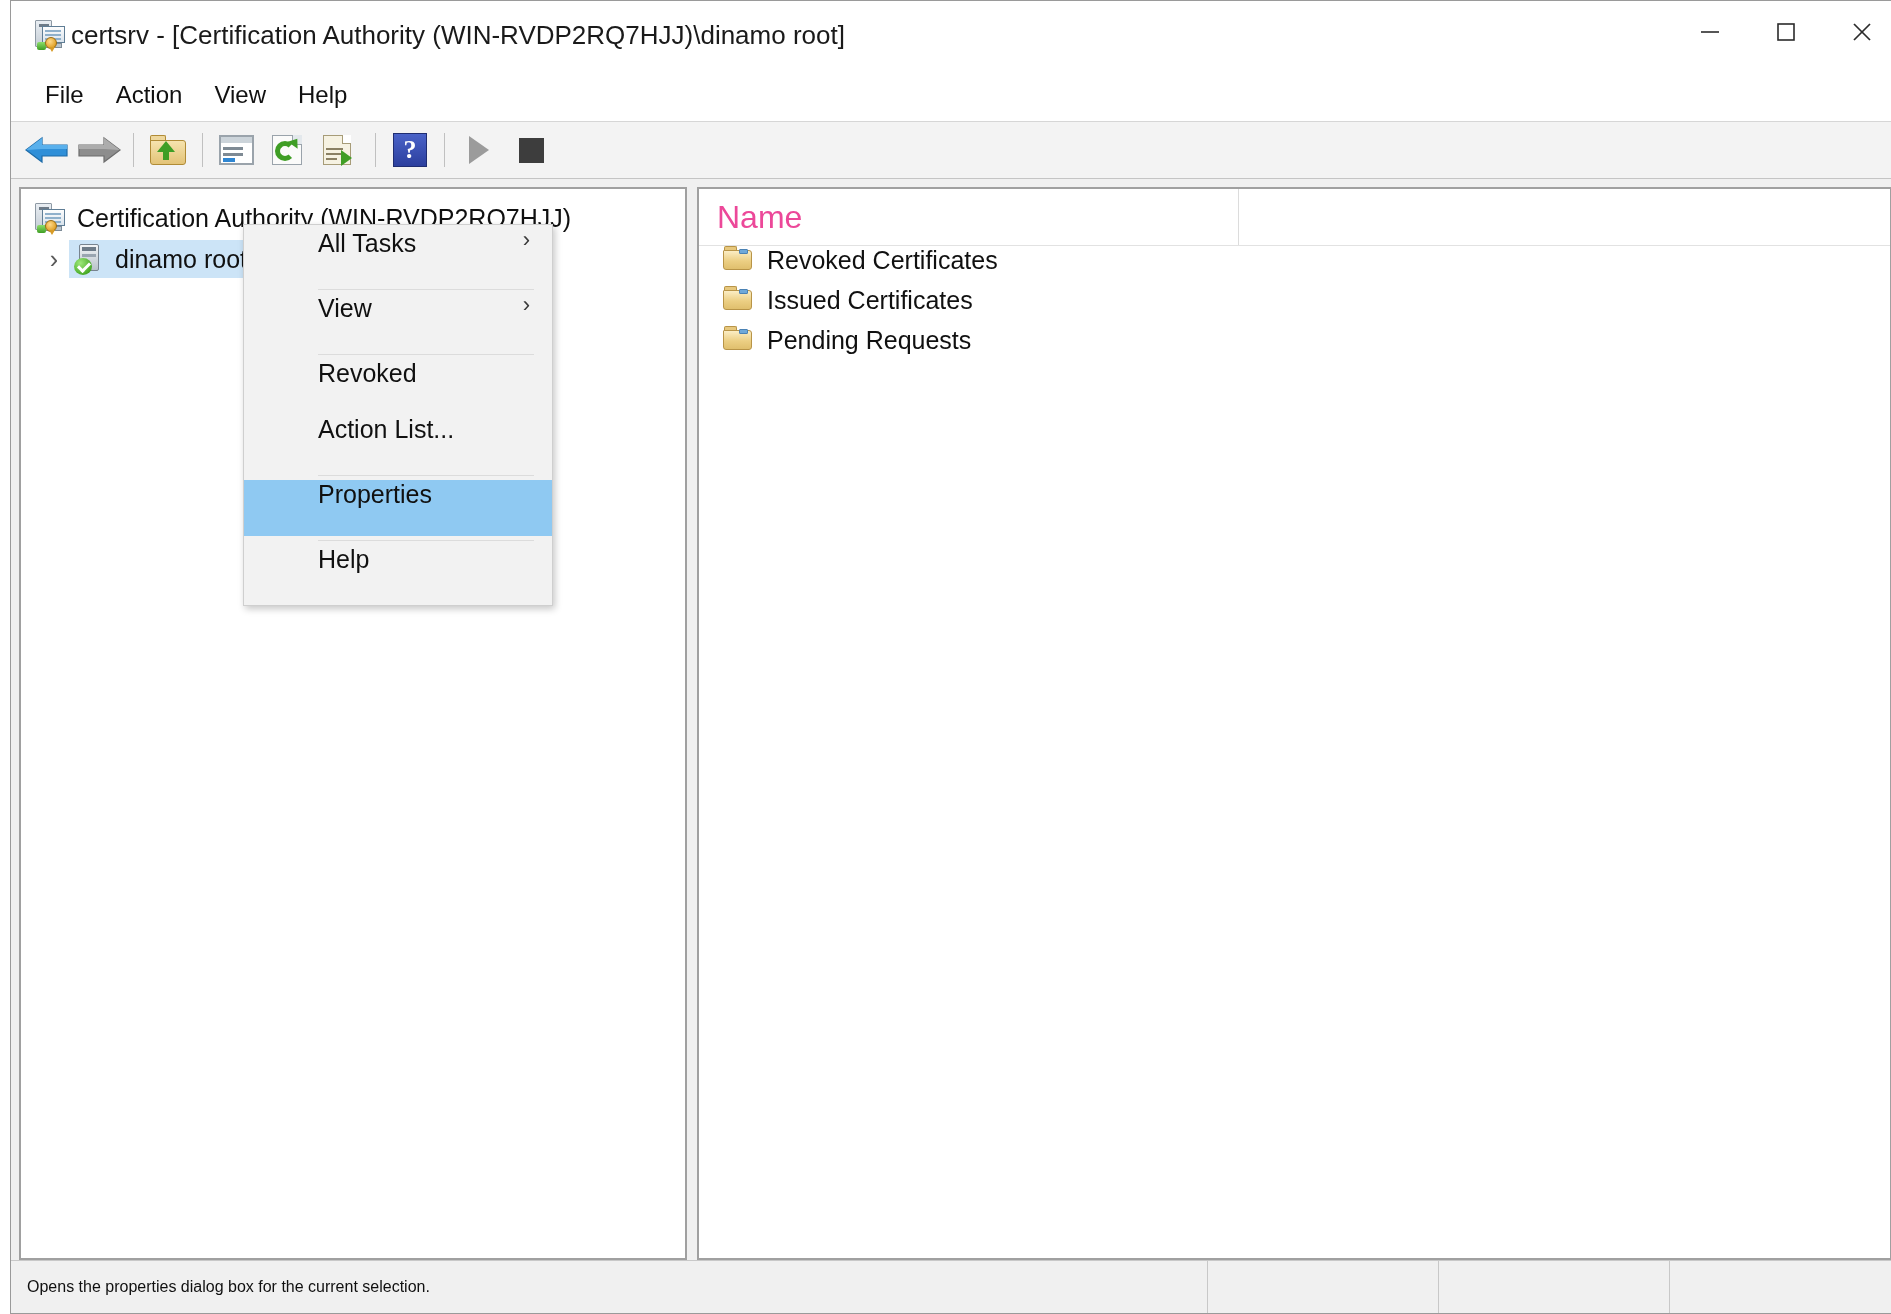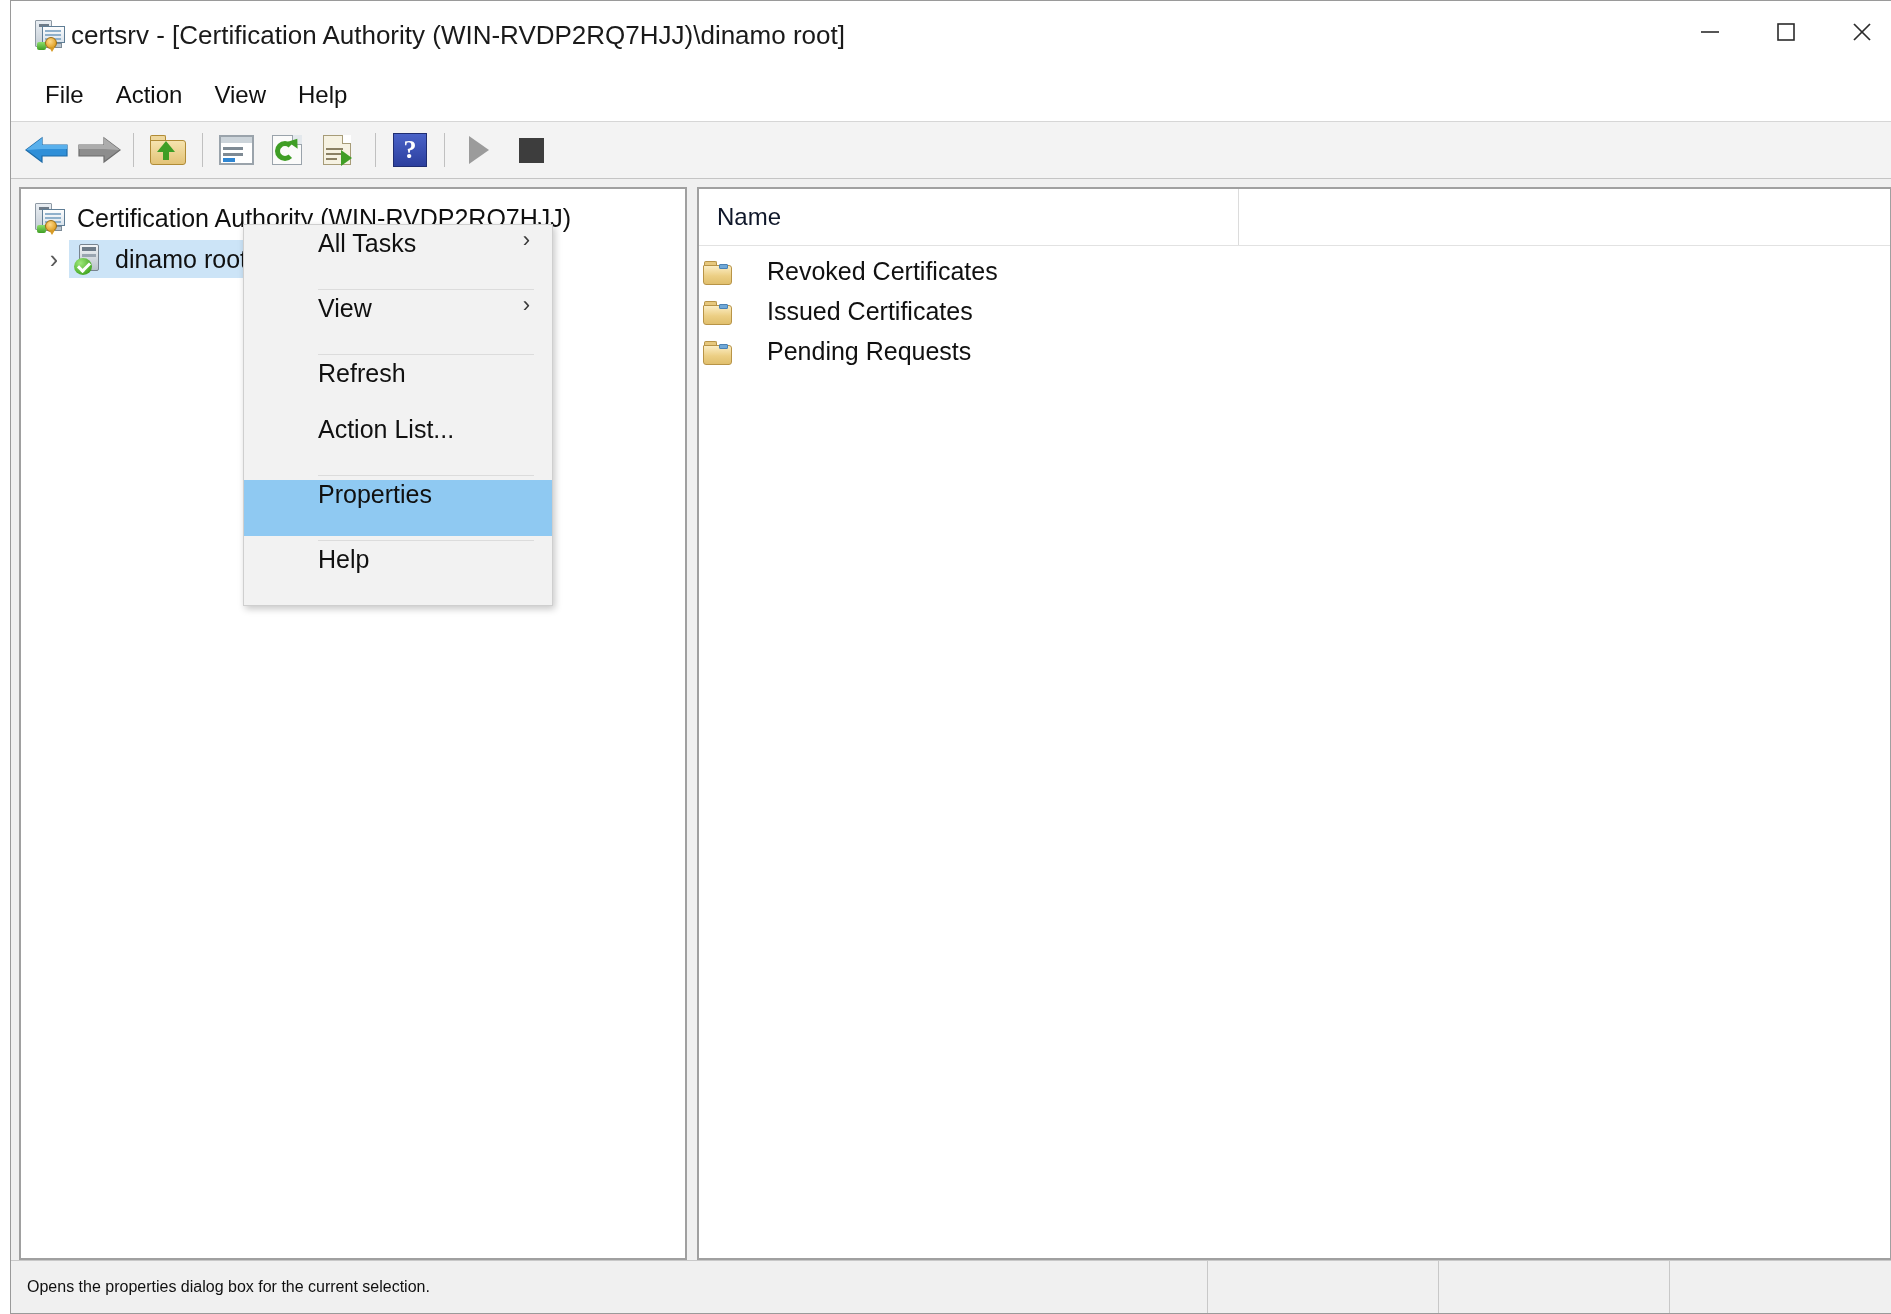--- a/index.html
+++ b/index.html
@@ -366,37 +366,36 @@
   }
 
   
   .list-header {
     display: flex;
     height: 56px;
     align-items: center;
     border-bottom: 1px solid #e2e2e2;
   }
   .lh-cell {
-    font-size: 24px;
-    color: #0f172a;
+    font-size: 32px;
+    color: #ec4899;
     padding-left: 18px;
     box-sizing: border-box;
     height: 56px;
     display: flex;
     align-items: center;
   }
   .lh-name { width: 540px; border-right: 1px solid #dcdcdc; }
   .lh-blank { flex: 1 1 auto; }
 
   .list-row {
     display: flex;
-    align-items: flex-end;
+    align-items: flex-start;
     height: 40px;
-    padding-left: 4px;
-    gap: 20px;
+    padding-left: 24px;
   }
   .folder-ico {
     width: 30px; height: 25px;
     position: relative;
     flex: 0 0 auto;
     margin-right: 14px;
   }
   .folder-ico .f-tabtop {
     position:absolute; left:1px; top:0; width:13px; height:5px;
     background:#e7c87d; border:1px solid #b89447; box-sizing:border-box;
@@ -632,21 +631,21 @@
           <span>All Tasks</span>
           <span class="ctx-sub-arrow">›</span>
         </div>
         <div class="ctx-sep"></div>
         <div class="ctx-item">
           <span>View</span>
           <span class="ctx-sub-arrow">›</span>
         </div>
         <div class="ctx-sep"></div>
         <div class="ctx-item">
-          <span>Refresh</span>
+          <span>Revoked</span>
         </div>
         <div class="ctx-item">
           <span>Action List...</span>
         </div>
         <div class="ctx-sep"></div>
         <div class="ctx-item highlight">
           <span>Properties</span>
         </div>
         <div class="ctx-sep"></div>
         <div class="ctx-item">

